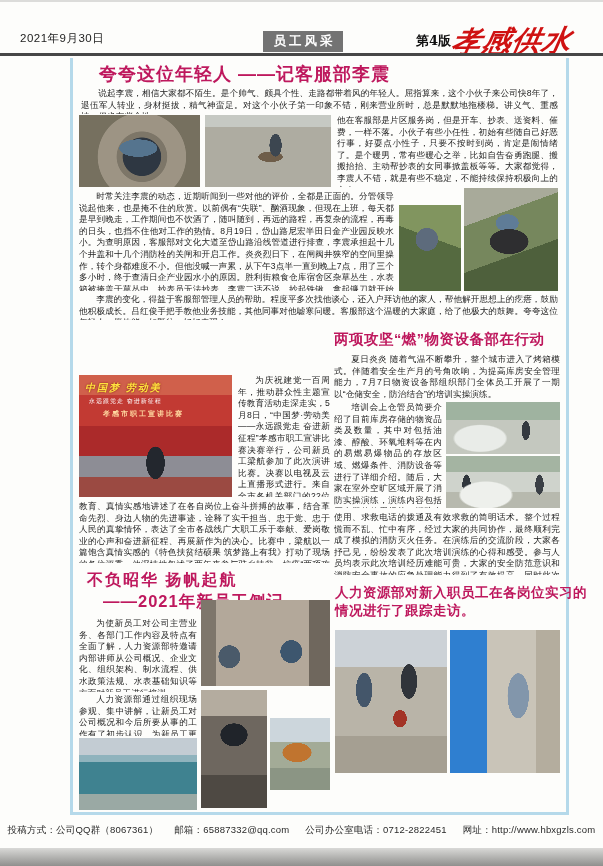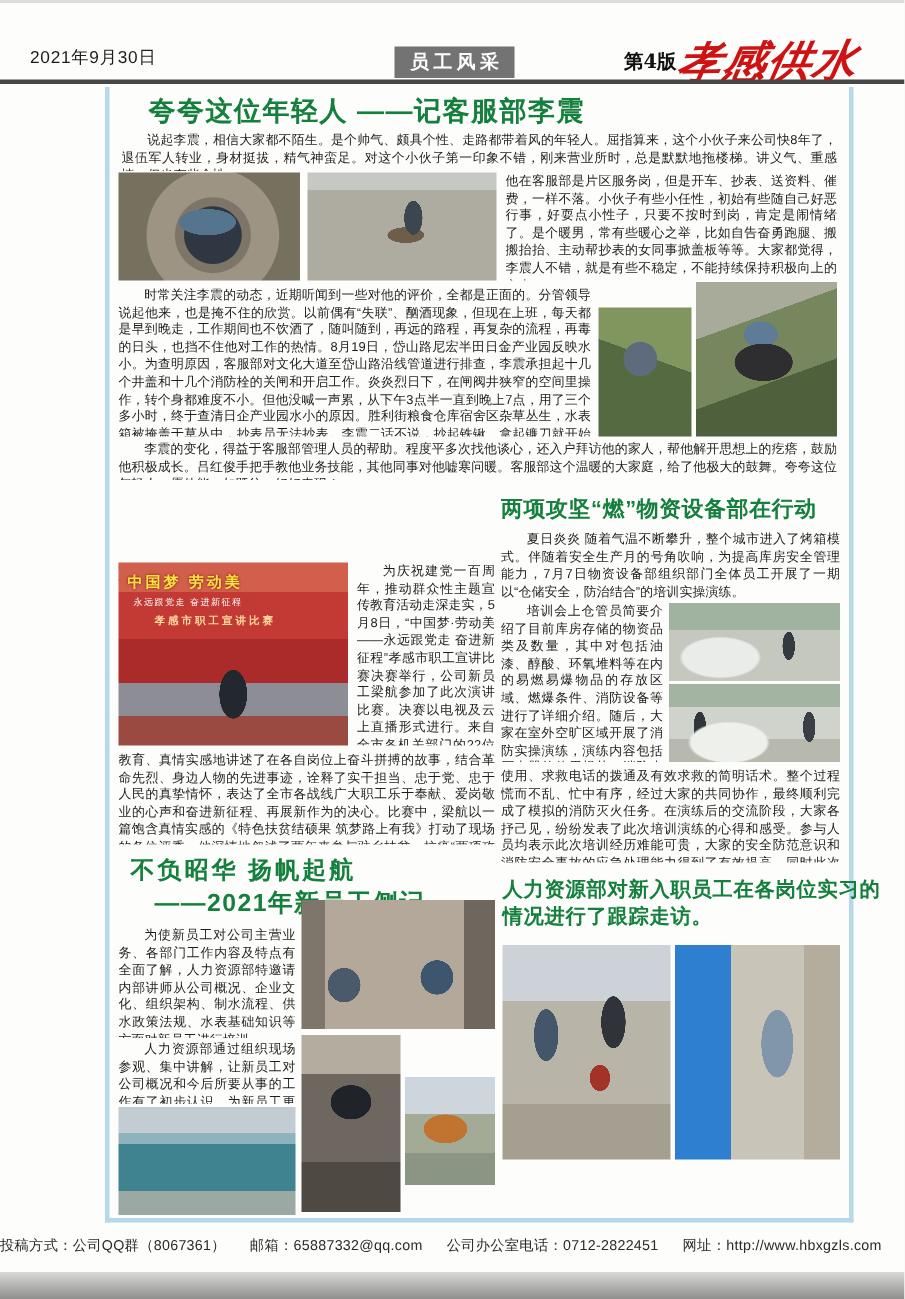--- a/index.html
+++ b/index.html
@@ -21,21 +21,21 @@
   .hrule{left:0;top:53px;width:603px;height:3px;background:#474747;}
 
   
   .vline{width:2.5px;background:#b5d9ea;top:58px;height:757px;}
   .bline{left:70px;top:812px;width:499px;height:2.5px;background:#b5d9ea;}
 
   
   .t{font-size:8.6px;line-height:11.6px;color:#1d1d1d;text-align:justify;
      overflow:hidden;letter-spacing:.1px;}
   .ind{text-indent:2em;}
-  .h1{font-weight:bold;color:#15803d;}
+  .h1{font-weight:bold;color:#be185d;}
 
   
   .ph{overflow:hidden;}
 
   
   .a1-title{left:99px;top:62px;font-size:18px;letter-spacing:1px;}
   .a1-ta{left:81px;top:88px;width:477px;height:26px;}
   .ph-manhole{left:79px;top:115px;width:121px;height:72px;
      background:radial-gradient(ellipse 26% 20% at 49% 46%,#55748e 0 60%,rgba(0,0,0,0) 61%),
      radial-gradient(circle at 52% 58%,#2e3742 0 25%,#7d7668 26% 33%,#9d9484 34% 58%,#76705f 59% 100%);}
@@ -54,21 +54,21 @@
      linear-gradient(160deg,#a8aa9a 0 28%,#76875d 28% 62%,#4e603c 62% 100%);}
   .a1-te{left:79px;top:294px;width:479px;height:26px;}
 
   
   .a2-t1{left:79px;top:325px;font-size:15.5px;letter-spacing:1.5px;}
   .a2-t2{left:79px;top:334px;font-size:12px;letter-spacing:1.5px;margin-top:40px;}
   .ph-stage{left:79px;top:375px;width:153px;height:122px;
      background:radial-gradient(ellipse 10% 22% at 50% 72%,#23272e 0 60%,rgba(0,0,0,0) 61%),
      linear-gradient(180deg,#d0604b 0 16%,#c23a33 16% 42%,#ab2a2a 42% 66%,#8d8d95 66% 84%,#9b4a42 84% 100%);}
   .ph-stage .s1{position:absolute;left:6px;top:6px;font-size:10px;font-weight:bold;
-     color:#ffe23e;letter-spacing:2px;text-shadow:0 0 2px #7d1010;}
+     color:#ffe23e;font-style:italic;letter-spacing:2px;text-shadow:0 0 2px #7d1010;}
   .ph-stage .s2{position:absolute;left:10px;top:22px;font-size:6px;color:#fff;letter-spacing:1px;}
   .ph-stage .s3{position:absolute;left:24px;top:34px;font-size:7px;color:#ffd9a0;
      font-weight:bold;letter-spacing:2px;}
   .a2-ta{left:238px;top:375px;width:92px;height:122px;}
   .a2-tb{left:79px;top:501px;width:251px;height:62px;}
 
   
   .a3-title{left:334px;top:330px;font-size:14.5px;letter-spacing:.5px;white-space:nowrap;}
   .a3-ta{left:334px;top:354px;width:226px;height:47px;}
   .ph-fire1{left:446px;top:402px;width:114px;height:52px;
@@ -107,21 +107,21 @@
   .ph-insp{left:335px;top:630px;width:112px;height:143px;
      background:radial-gradient(ellipse 10% 10% at 58% 62%,#a33326 0 60%,rgba(0,0,0,0) 61%),
      radial-gradient(ellipse 12% 20% at 26% 42%,#44566a 0 60%,rgba(0,0,0,0) 61%),
      radial-gradient(ellipse 12% 20% at 66% 36%,#30343a 0 60%,rgba(0,0,0,0) 61%),
      linear-gradient(180deg,#ccd2d7 0 26%,#b9b4a8 26% 74%,#a59f92 74% 100%);}
   .ph-cabinet{left:450px;top:630px;width:110px;height:143px;
      background:radial-gradient(ellipse 16% 26% at 62% 46%,#8296ab 0 60%,rgba(0,0,0,0) 61%),
      linear-gradient(90deg,#2f7fd0 0 34%,#c9c4b8 34% 78%,#b4ad9e 78% 100%);}
 
   
-  .footer{left:0;top:824px;width:603px;display:flex;gap:16px;
+  .footer{left:0;top:824px;width:603px;display:flex;justify-content:center;gap:16px;
           font-size:9.5px;color:#2a2a2a;letter-spacing:.2px;}
   .scanedge{left:0;top:848px;width:603px;height:18px;
             background:linear-gradient(180deg,#d9d9d7 0,#8f8f8d 100%);}
   .topedge{left:0;top:0;width:603px;height:2px;background:#dcdcda;}
 </style>
 </head>
 <body>
 
 <div class="page">
   <div class="abs topedge"></div>

